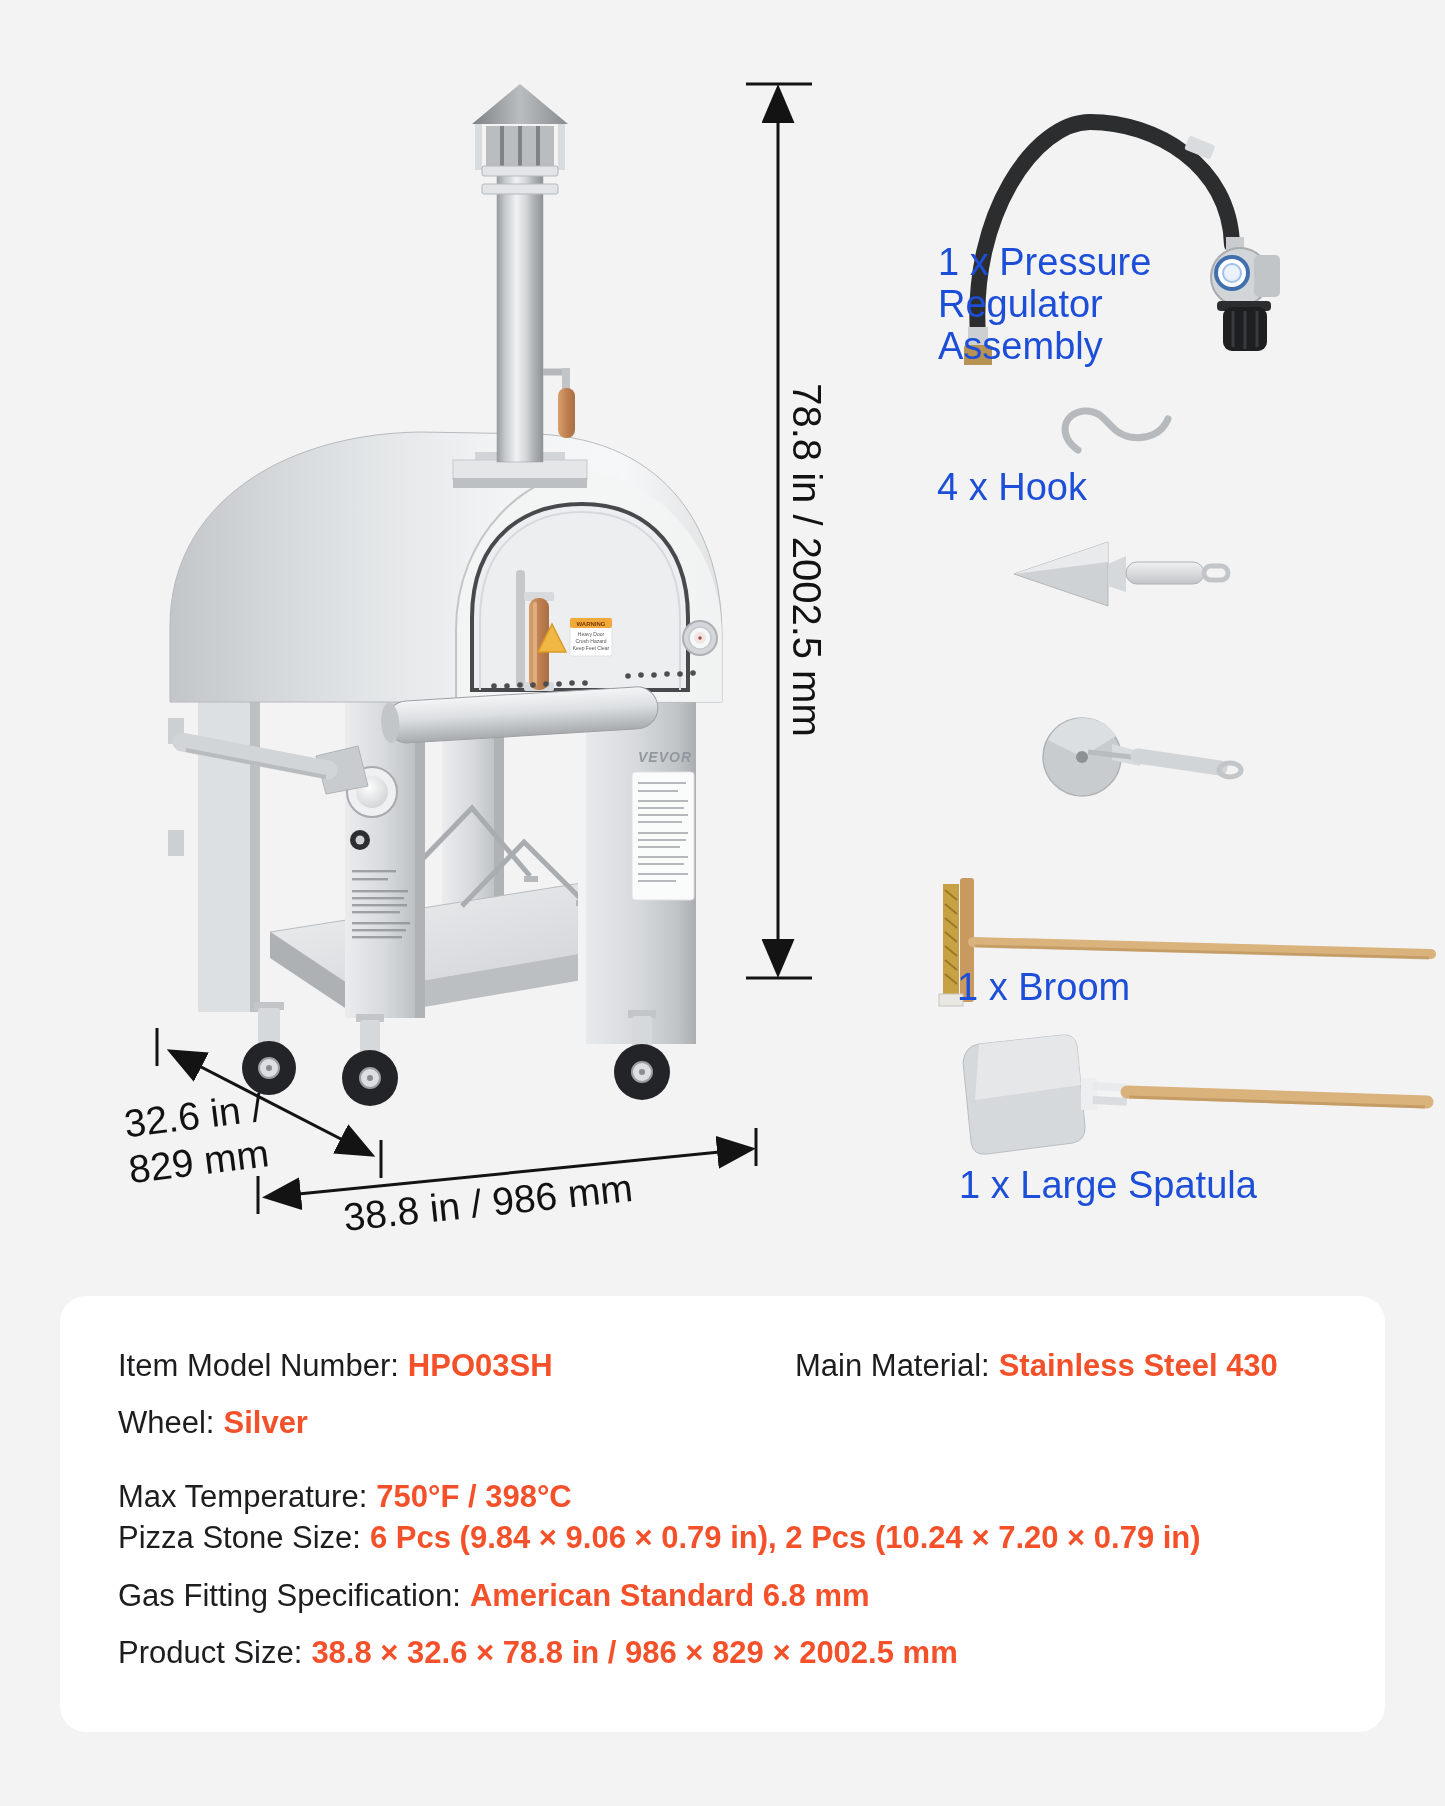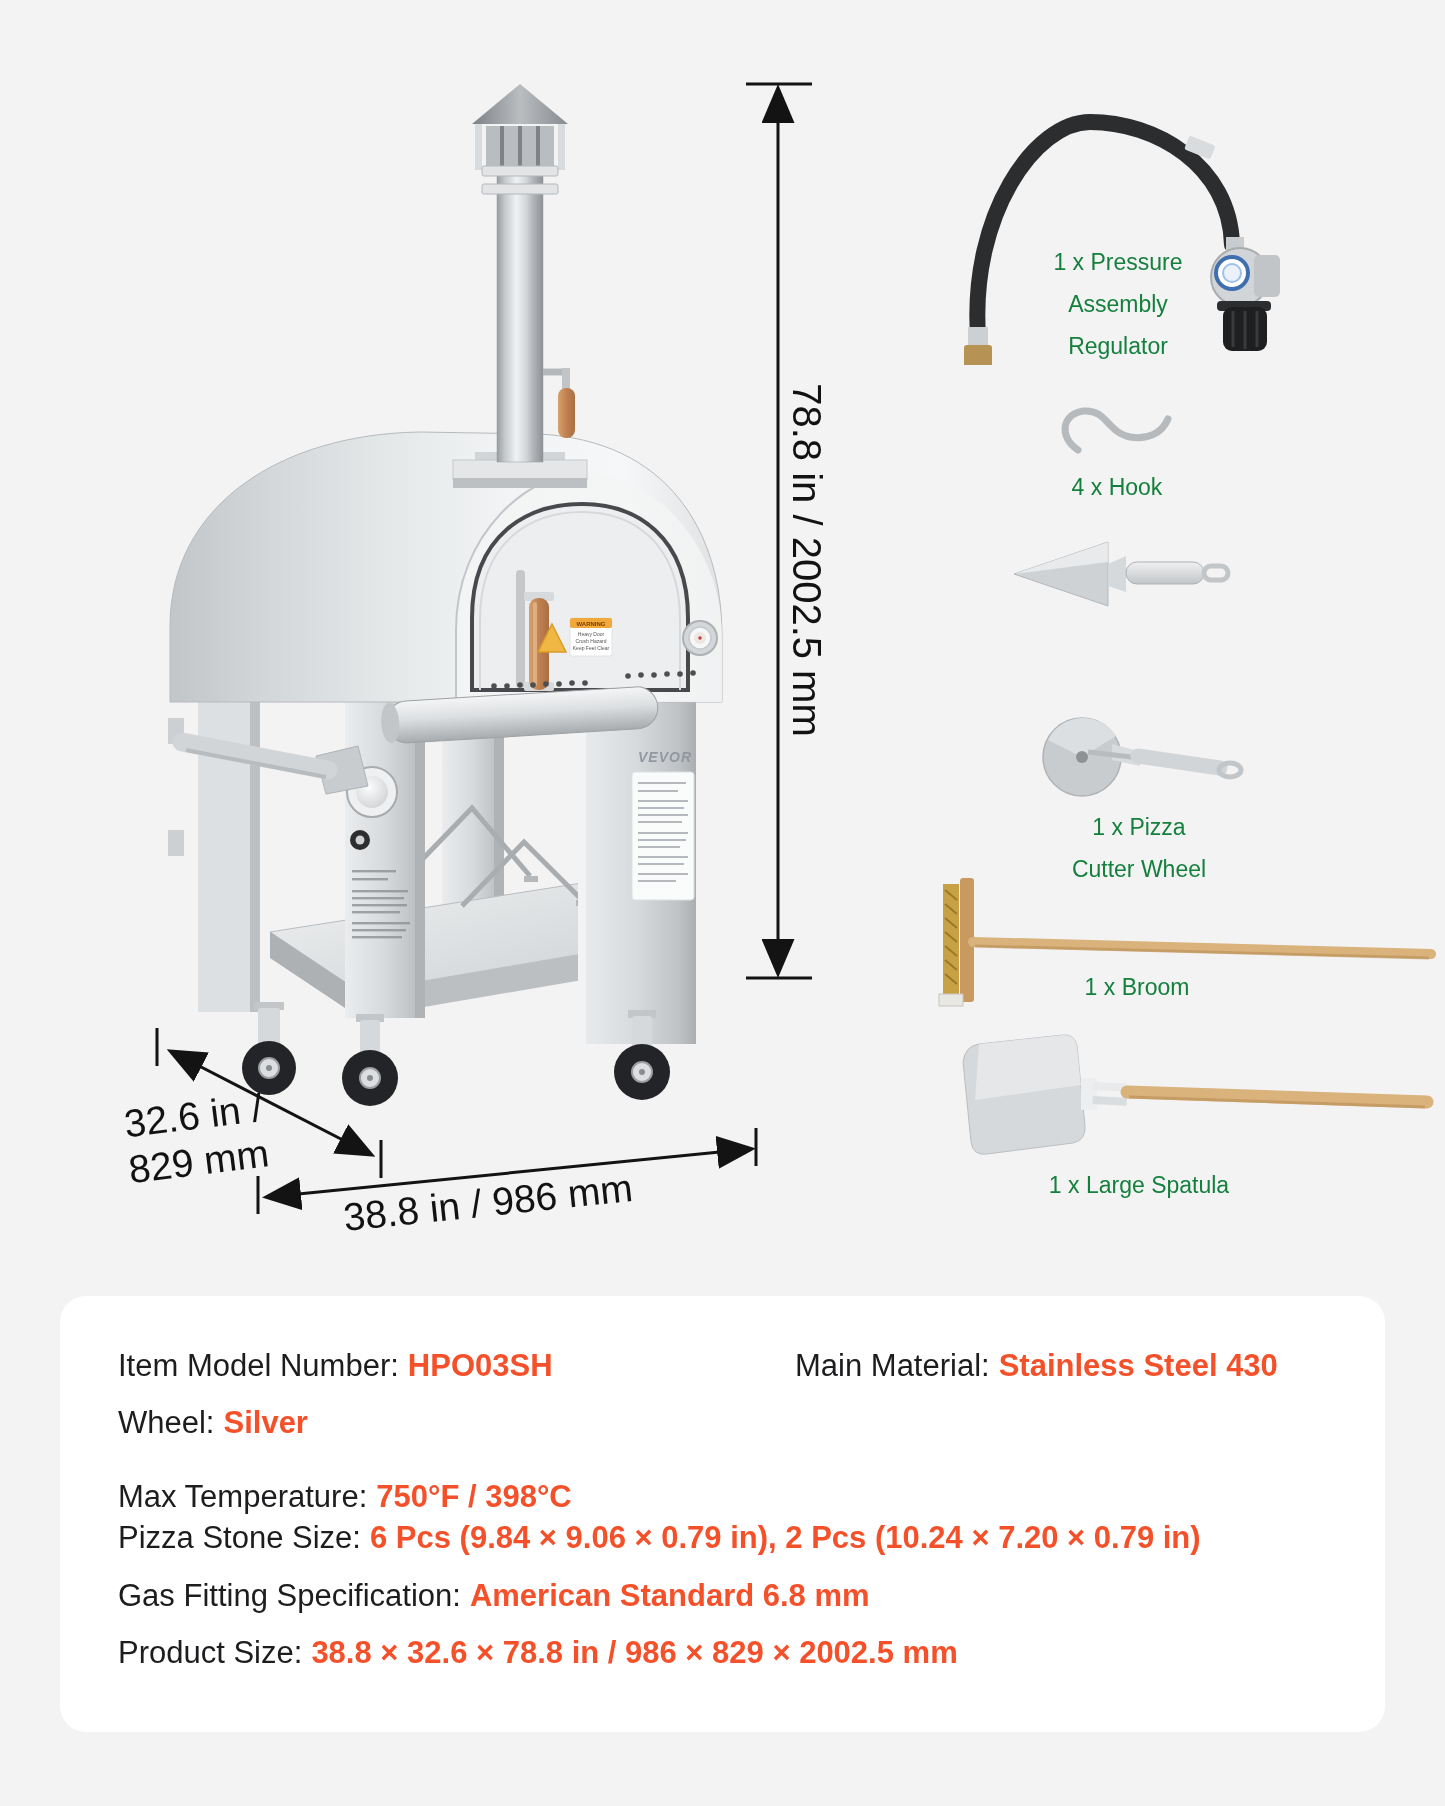--- a/index.html
+++ b/index.html
@@ -34,24 +34,24 @@
   #dim-width{
     left:488px;top:1203px;
     transform:translate(-50%,-50%) rotate(-6deg);
     font-size:39px;
   }
 
   
   .acc-label{
     position:absolute;
     width:360px;
-    text-align:center;
-    font-size:23px;
+    text-align:left;
+    font-size:38px;
     line-height:42px;
-    color:#15803d;
+    color:#1d4ed8;
   }
 
   
   #spec-panel{
     position:absolute;
     left:60px;top:1296px;
     width:1325px;height:436px;
     background:#ffffff;
     border-radius:26px;
   }
@@ -406,30 +406,26 @@
 
   <div id="dim-depth" class="dim-label">
     <div>32.6 in /</div>
     <div>829 mm</div>
   </div>
 
   <div id="dim-width" class="dim-label">38.8 in / 986 mm</div>
 
   <div class="acc-label" style="left:938px;top:241px;">
     <div>1 x Pressure</div>
+    <div>Regulator</div>
     <div>Assembly</div>
-    <div>Regulator</div>
   </div>
   <div class="acc-label" style="left:937px;top:466px;">
     <div>4 x Hook</div>
   </div>
-  <div class="acc-label" style="left:959px;top:806px;">
-    <div>1 x Pizza</div>
-    <div>Cutter Wheel</div>
-  </div>
   <div class="acc-label" style="left:957px;top:966px;">
     <div>1 x Broom</div>
   </div>
   <div class="acc-label" style="left:959px;top:1164px;">
     <div>1 x Large Spatula</div>
   </div>
 
   <div id="spec-panel">
     <div class="spec-row" style="top:50px;">
       <span class="spec-cell cell-left">

